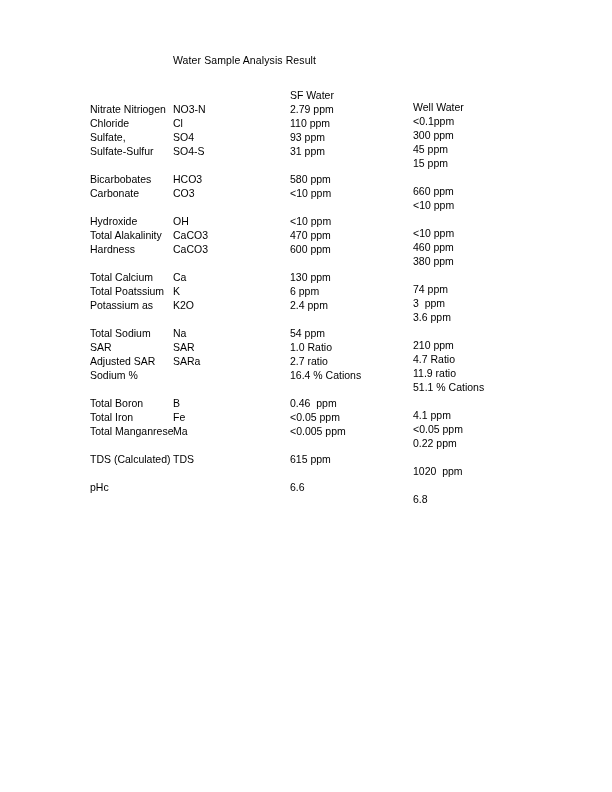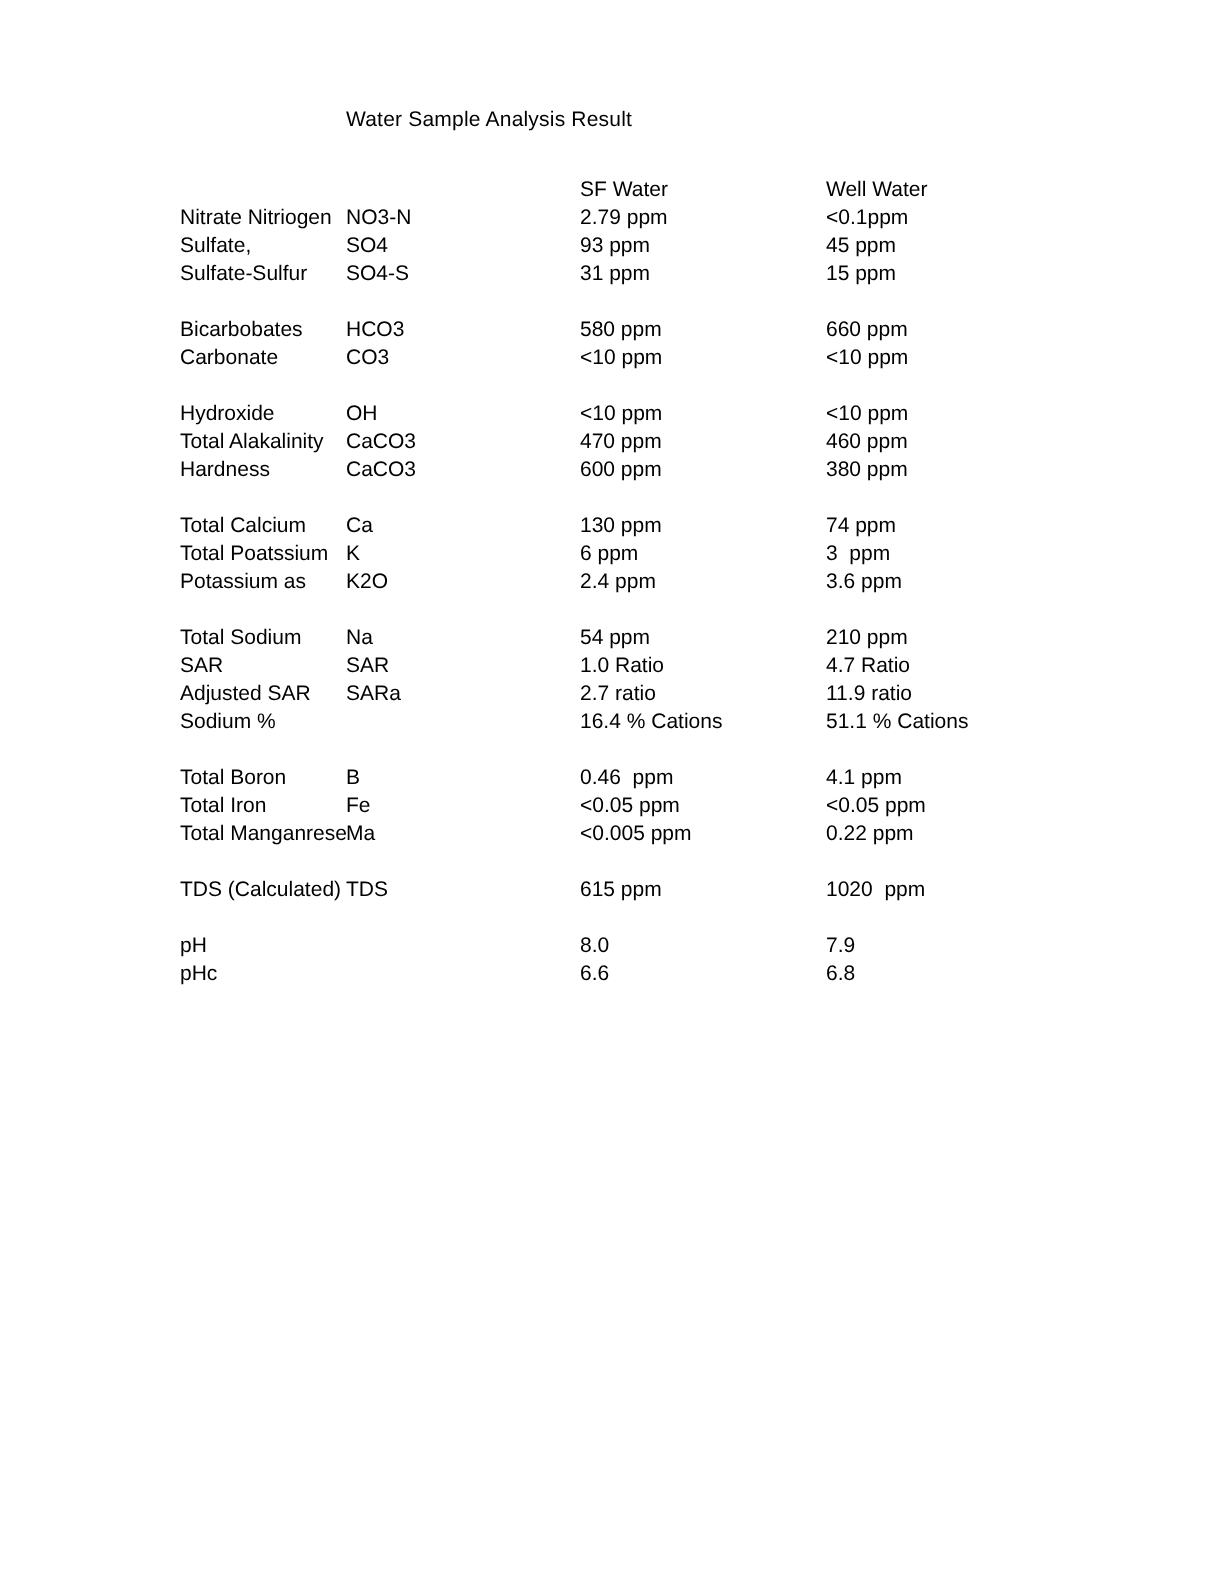--- a/index.html
+++ b/index.html
@@ -60,21 +60,21 @@
   }
   .c-sf {
     position: absolute;
     left: 236px;
     top: 0px;
     white-space: pre;
   }
   .c-well {
     position: absolute;
     left: 359px;
-    top: 0px;
+    top: 12px;
     white-space: pre;
     text-align: center;
   }
   .hdr .c-sf,
   .hdr .c-well {
     white-space: pre;
   }
 </style>
 </head>
 <body>
@@ -85,20 +85,21 @@
 
   <div id="table">
     <div class="row hdr">
       <span class="c-label"></span>
       <span class="c-symbol"></span>
       <span class="c-sf">SF Water</span>
       <span class="c-well">Well Water</span>
     </div>
     <div id="table-body">
         <div class="row"><span class="c-label">Nitrate Nitriogen</span><span class="c-symbol">NO3-N</span><span class="c-sf">2.79 ppm</span><span class="c-well">&lt;0.1ppm</span></div>
+        <div class="row"><span class="c-label">Chloride</span><span class="c-symbol">Cl</span><span class="c-sf">110 ppm</span><span class="c-well">300 ppm</span></div>
         <div class="row"><span class="c-label">Sulfate,</span><span class="c-symbol">SO4</span><span class="c-sf">93 ppm</span><span class="c-well">45 ppm</span></div>
         <div class="row"><span class="c-label">Sulfate-Sulfur</span><span class="c-symbol">SO4-S</span><span class="c-sf">31 ppm</span><span class="c-well">15 ppm</span></div>
         <div class="row spacer"></div>
         <div class="row"><span class="c-label">Bicarbobates</span><span class="c-symbol">HCO3</span><span class="c-sf">580 ppm</span><span class="c-well">660 ppm</span></div>
         <div class="row"><span class="c-label">Carbonate</span><span class="c-symbol">CO3</span><span class="c-sf">&lt;10 ppm</span><span class="c-well">&lt;10 ppm</span></div>
         <div class="row spacer"></div>
         <div class="row"><span class="c-label">Hydroxide</span><span class="c-symbol">OH</span><span class="c-sf">&lt;10 ppm</span><span class="c-well">&lt;10 ppm</span></div>
         <div class="row"><span class="c-label">Total Alakalinity</span><span class="c-symbol">CaCO3</span><span class="c-sf">470 ppm</span><span class="c-well">460 ppm</span></div>
         <div class="row"><span class="c-label">Hardness</span><span class="c-symbol">CaCO3</span><span class="c-sf">600 ppm</span><span class="c-well">380 ppm</span></div>
         <div class="row spacer"></div>
@@ -110,18 +111,17 @@
         <div class="row"><span class="c-label">SAR</span><span class="c-symbol">SAR</span><span class="c-sf">1.0 Ratio</span><span class="c-well">4.7 Ratio</span></div>
         <div class="row"><span class="c-label">Adjusted SAR</span><span class="c-symbol">SARa</span><span class="c-sf">2.7 ratio</span><span class="c-well">11.9 ratio</span></div>
         <div class="row"><span class="c-label">Sodium %</span><span class="c-symbol"></span><span class="c-sf">16.4 % Cations</span><span class="c-well">51.1 % Cations</span></div>
         <div class="row spacer"></div>
         <div class="row"><span class="c-label">Total Boron</span><span class="c-symbol">B</span><span class="c-sf">0.46  ppm</span><span class="c-well">4.1 ppm</span></div>
         <div class="row"><span class="c-label">Total Iron</span><span class="c-symbol">Fe</span><span class="c-sf">&lt;0.05 ppm</span><span class="c-well">&lt;0.05 ppm</span></div>
         <div class="row"><span class="c-label">Total Manganrese</span><span class="c-symbol">Ma</span><span class="c-sf">&lt;0.005 ppm</span><span class="c-well">0.22 ppm</span></div>
         <div class="row spacer"></div>
         <div class="row"><span class="c-label">TDS (Calculated)</span><span class="c-symbol">TDS</span><span class="c-sf">615 ppm</span><span class="c-well">1020  ppm</span></div>
         <div class="row spacer"></div>
-        <div class="row"><span class="c-label">pH</span><span class="c-symbol"></span><span class="c-sf">8.0</span><span class="c-well">7.9</span></div>
         <div class="row"><span class="c-label">pHc</span><span class="c-symbol"></span><span class="c-sf">6.6</span><span class="c-well">6.8</span></div>
       </div>
   </div>
 
 </div>
 
 </body></html>

